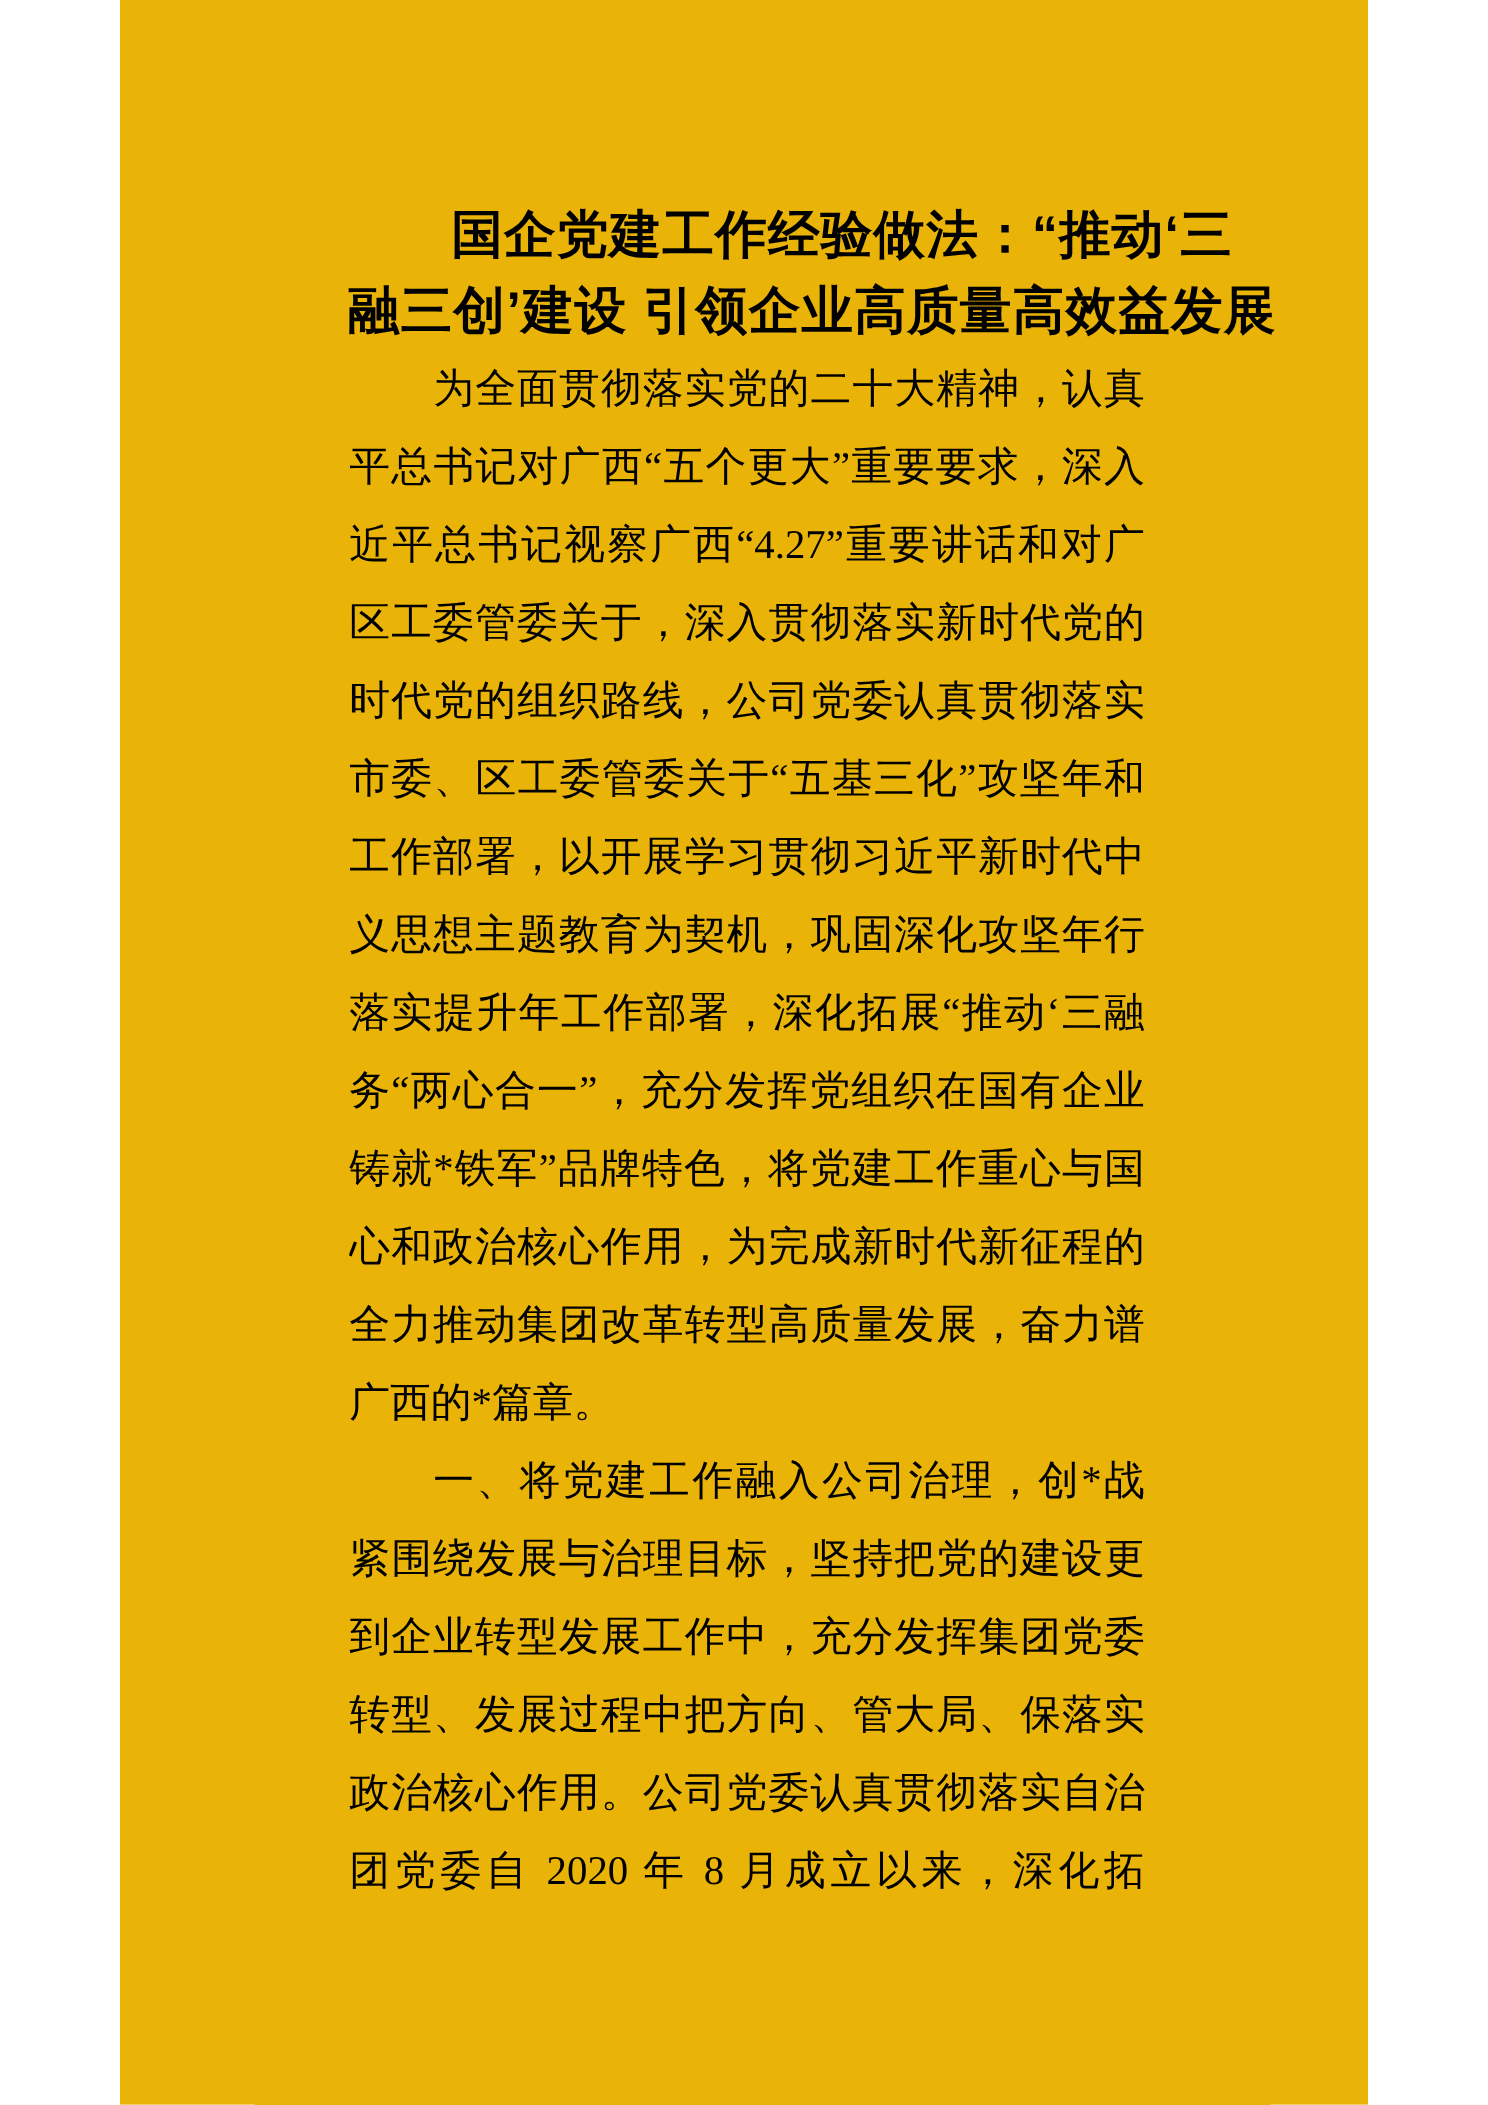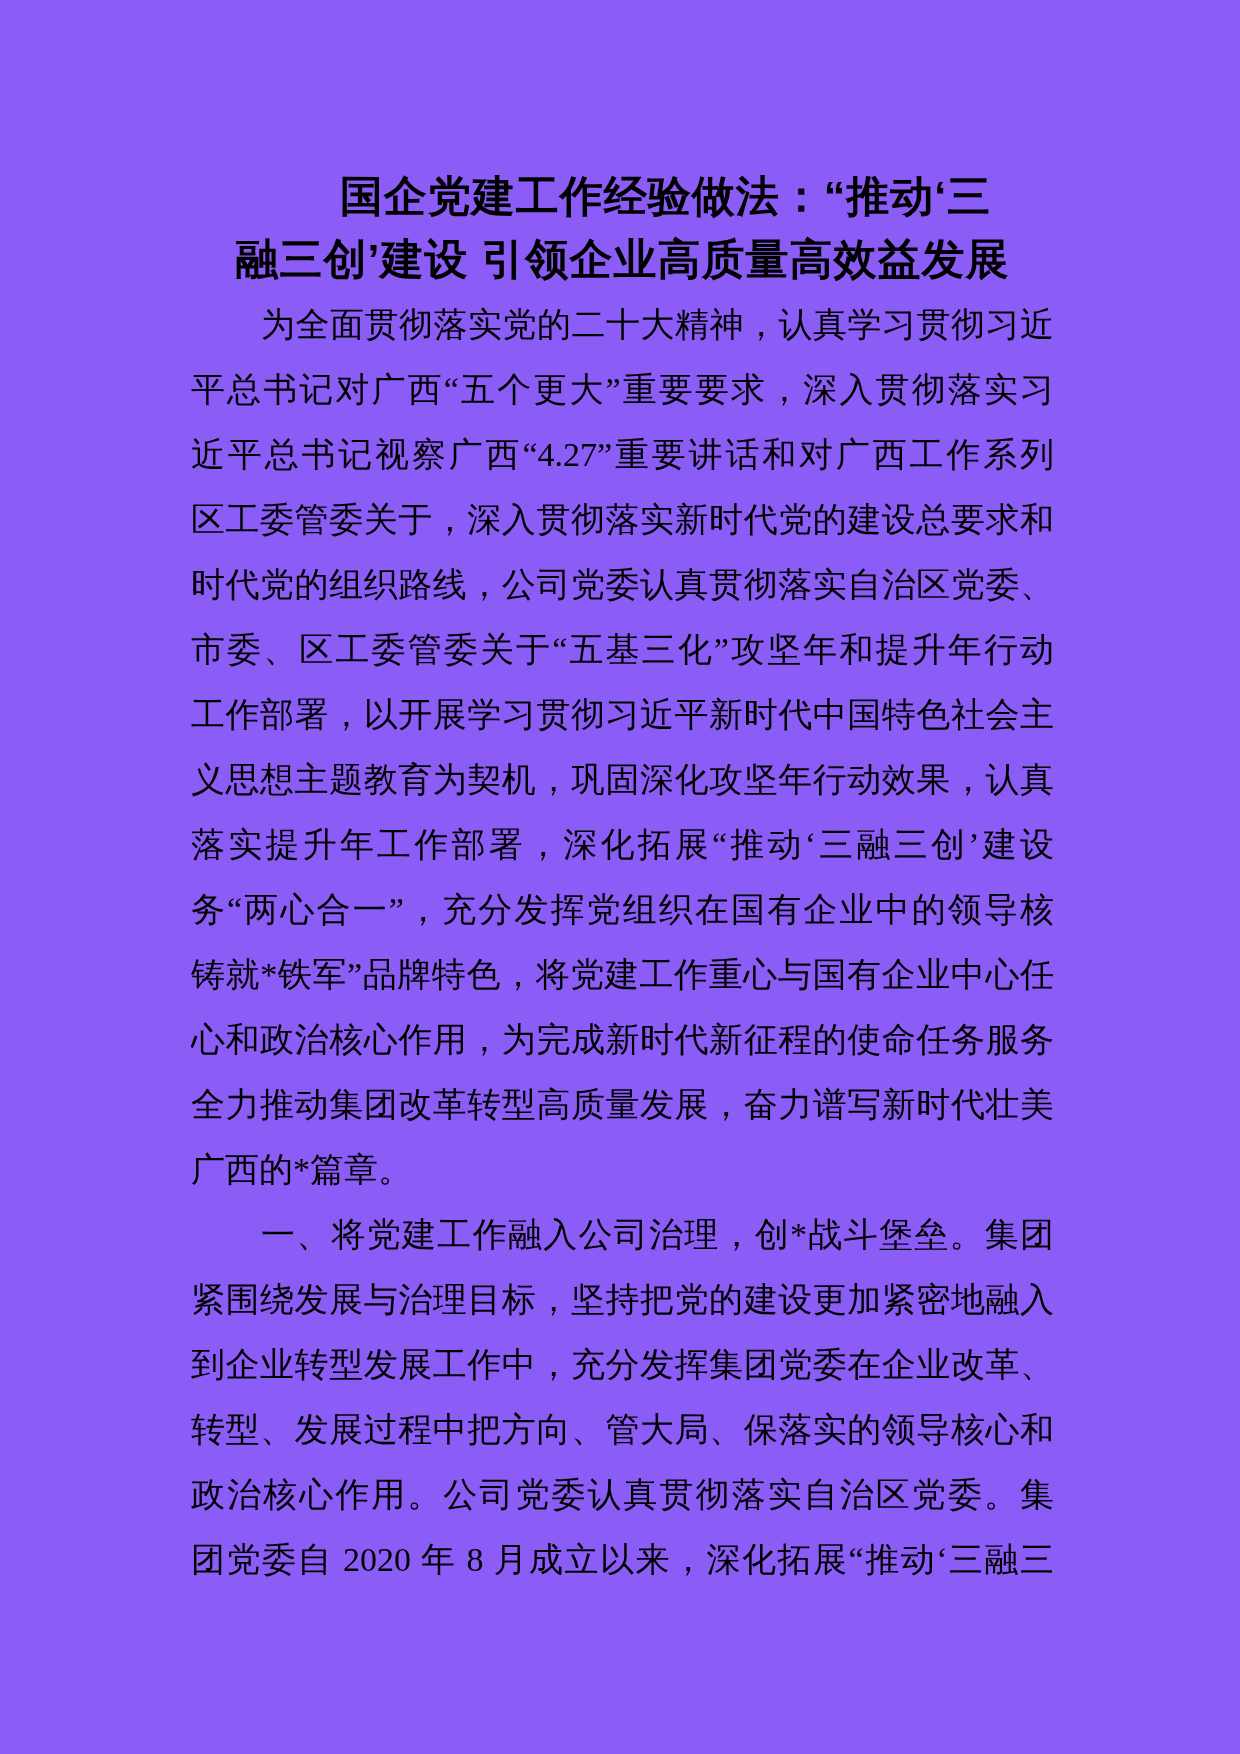--- a/index.html
+++ b/index.html
@@ -2,24 +2,24 @@
 <html><head>
 <meta charset="utf-8">
 <style>
   html, body {
     margin: 0;
     padding: 0;
     background: #ffffff;
   }
   .page {
     position: relative;
-    width: 1240px;
+    width: 1040px;
     height: 1754px;
     margin: 0 auto;
-    background: #8b5cf6;
+    background: #eab308;
     box-sizing: border-box;
     padding: 165px 185px 0 190px;
     overflow: hidden;
     color: #000000;
   }
   .title {
     margin: 0;
     padding: 0;
     font-family: "Liberation Sans", "DejaVu Sans", sans-serif;
     font-weight: 700;

